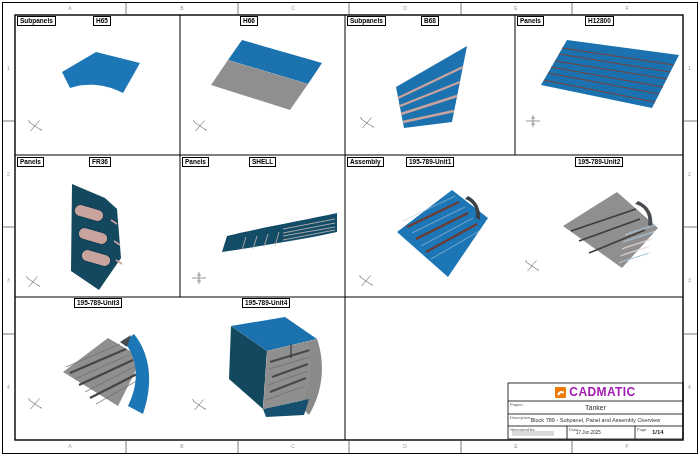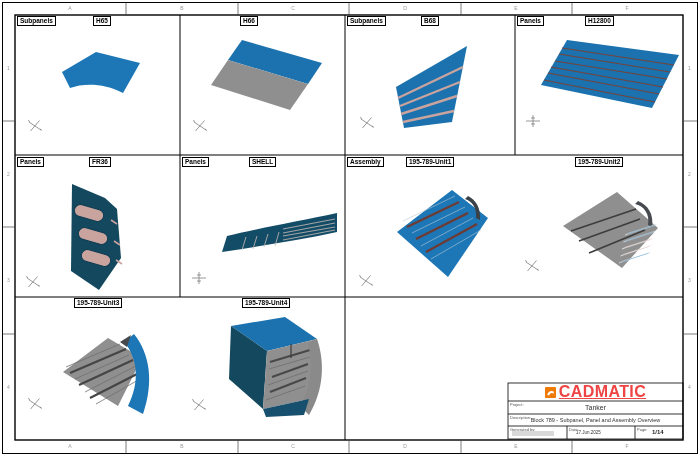--- a/index.html
+++ b/index.html
@@ -16,21 +16,21 @@
   }
   .tb-label{position:absolute;font-size:4px;color:#555;}
   .tb-val{position:absolute;color:#333;}
   #tb-project-val{left:508px;top:404px;width:175px;text-align:center;font-size:7px;}
   #tb-desc-val{left:508px;top:417px;width:175px;text-align:center;font-size:5.5px;}
   #tb-date-val{left:576px;top:430px;font-size:4.5px;}
   #tb-page-val{left:652px;top:429px;font-size:6px;font-weight:bold;color:#222;}
   #redact{position:absolute;left:512px;top:431px;width:42px;height:5px;background:#d9d9d9;}
   #logo{position:absolute;left:508px;top:385px;width:175px;height:14px;
         display:flex;align-items:center;justify-content:center;gap:3px;}
-  #logo-text{font-size:16px;font-weight:bold;color:#ef4444;letter-spacing:.4px;text-decoration:underline;}
+  #logo-text{font-size:12px;font-weight:bold;color:#a21caf;letter-spacing:.4px;}
 </style>
 </head>
 <body>
 
 <div id="sheet">
 
   <svg id="art" width="700" height="457" viewBox="0 0 700 457">
     <defs>
       <g id="xmark" stroke="#7d7d7d" stroke-width="0.8">
         <line x1="-6" y1="-4" x2="6" y2="4"></line>

